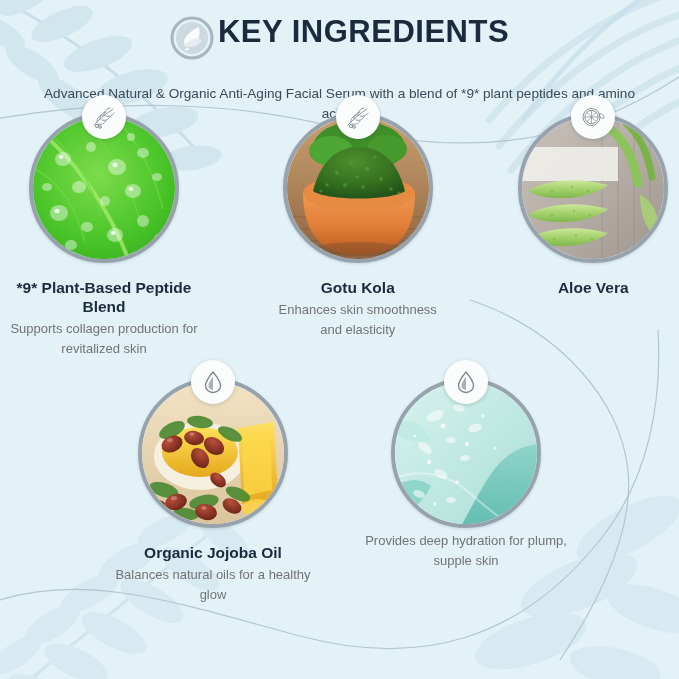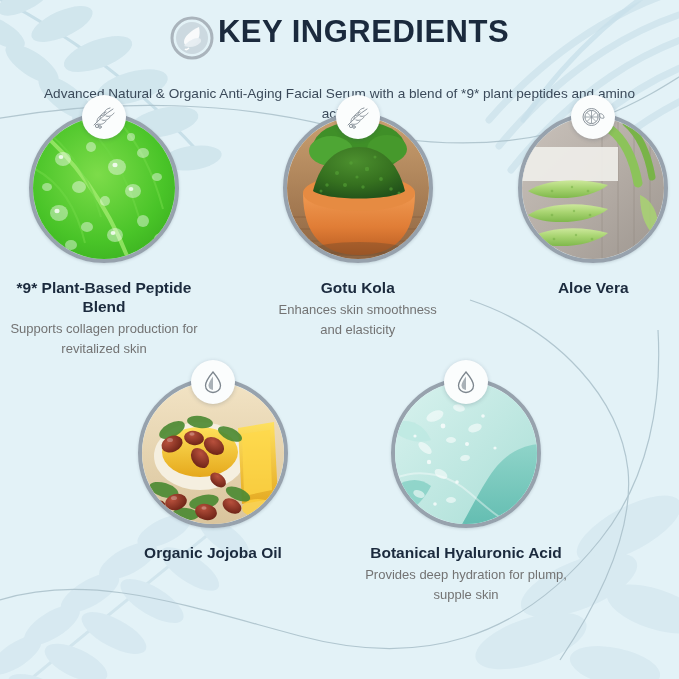--- a/index.html
+++ b/index.html
@@ -415,20 +415,21 @@
           </svg>
         </div>
         <div class="badge">
           <svg width="26" height="26" viewBox="0 0 26 26">
             <path d="M13 3 C13 3 5.5 12 5.5 16.6 C5.5 20.7 8.9 23.5 13 23.5 C17.1 23.5 20.5 20.7 20.5 16.6 C20.5 12 13 3 13 3 Z" fill="none" stroke="#7d868e" stroke-width="1.3"></path>
             <path d="M13 7.5 C13 7.5 8.5 13 8.5 16.6 C8.5 19.3 10.5 21 13 21 Z" fill="#8d979f" opacity=".75"></path>
           </svg>
         </div>
       </div>
       <div class="card-title">Organic Jojoba Oil</div>
+      <div class="card-desc">Balances natural oils for a healthy glow</div>
     </div>
 
     <div class="card">
       <div class="photo-wrap">
         <div class="photo">
           <svg width="144" height="144" viewBox="0 0 144 144">
             <defs>
               <linearGradient id="g5bg" x1="0" y1="0" x2="1" y2="1">
                 <stop offset="0%" stop-color="#d8f2ee"></stop>
                   <stop offset="100%" stop-color="#a9ded6"></stop>
@@ -466,18 +467,17 @@
             <path d="M0 96 C26 86 54 92 76 112 C92 126 106 138 120 144" stroke="#ffffff" stroke-width="2" fill="none" opacity=".4"></path>
           </svg>
         </div>
         <div class="badge">
           <svg width="26" height="26" viewBox="0 0 26 26">
             <path d="M13 3 C13 3 5.5 12 5.5 16.6 C5.5 20.7 8.9 23.5 13 23.5 C17.1 23.5 20.5 20.7 20.5 16.6 C20.5 12 13 3 13 3 Z" fill="none" stroke="#7d868e" stroke-width="1.3"></path>
             <path d="M13 7.5 C13 7.5 8.5 13 8.5 16.6 C8.5 19.3 10.5 21 13 21 Z" fill="#8d979f" opacity=".75"></path>
           </svg>
         </div>
       </div>
-      <div class="card-title">Botanical Hyaluronic Acid</div>
       <div class="card-desc">Provides deep hydration for plump, supple skin</div>
     </div>
   </div>
 
 </div>
 
 </body></html>

